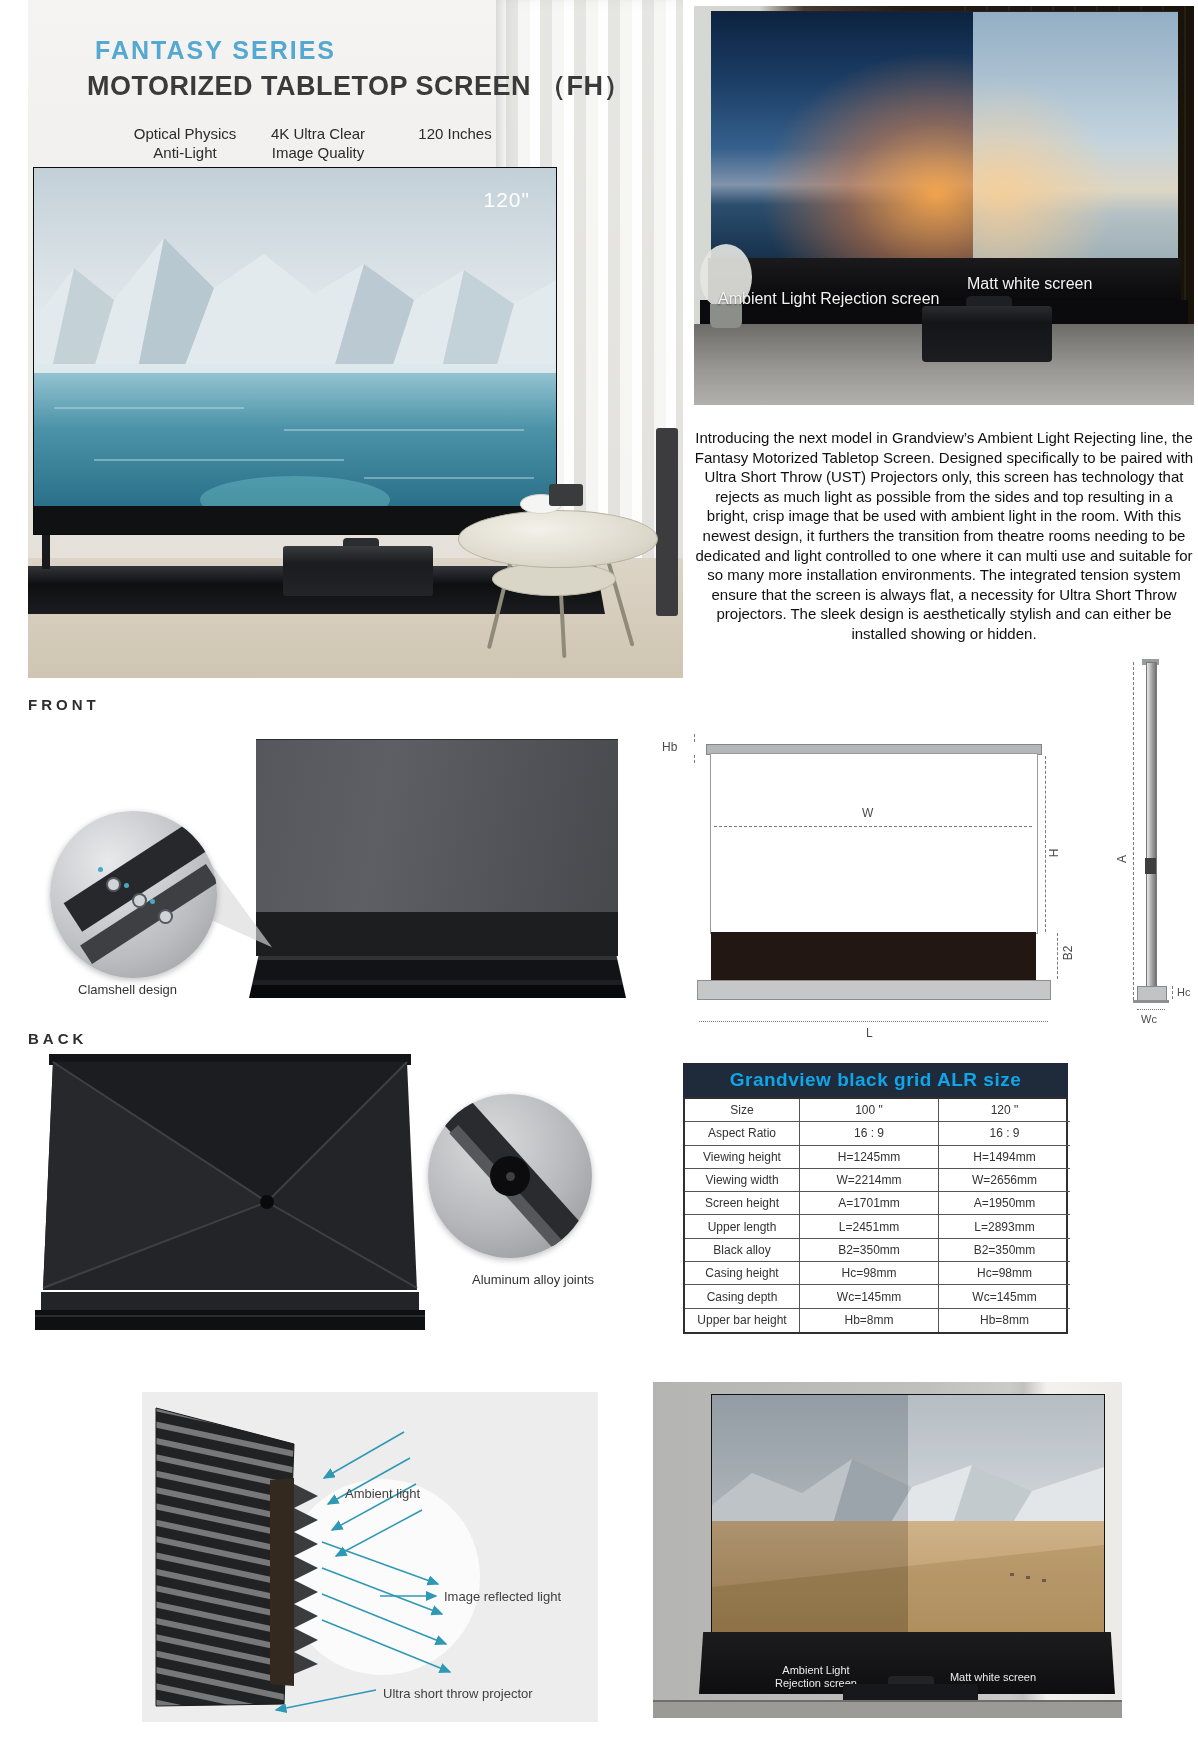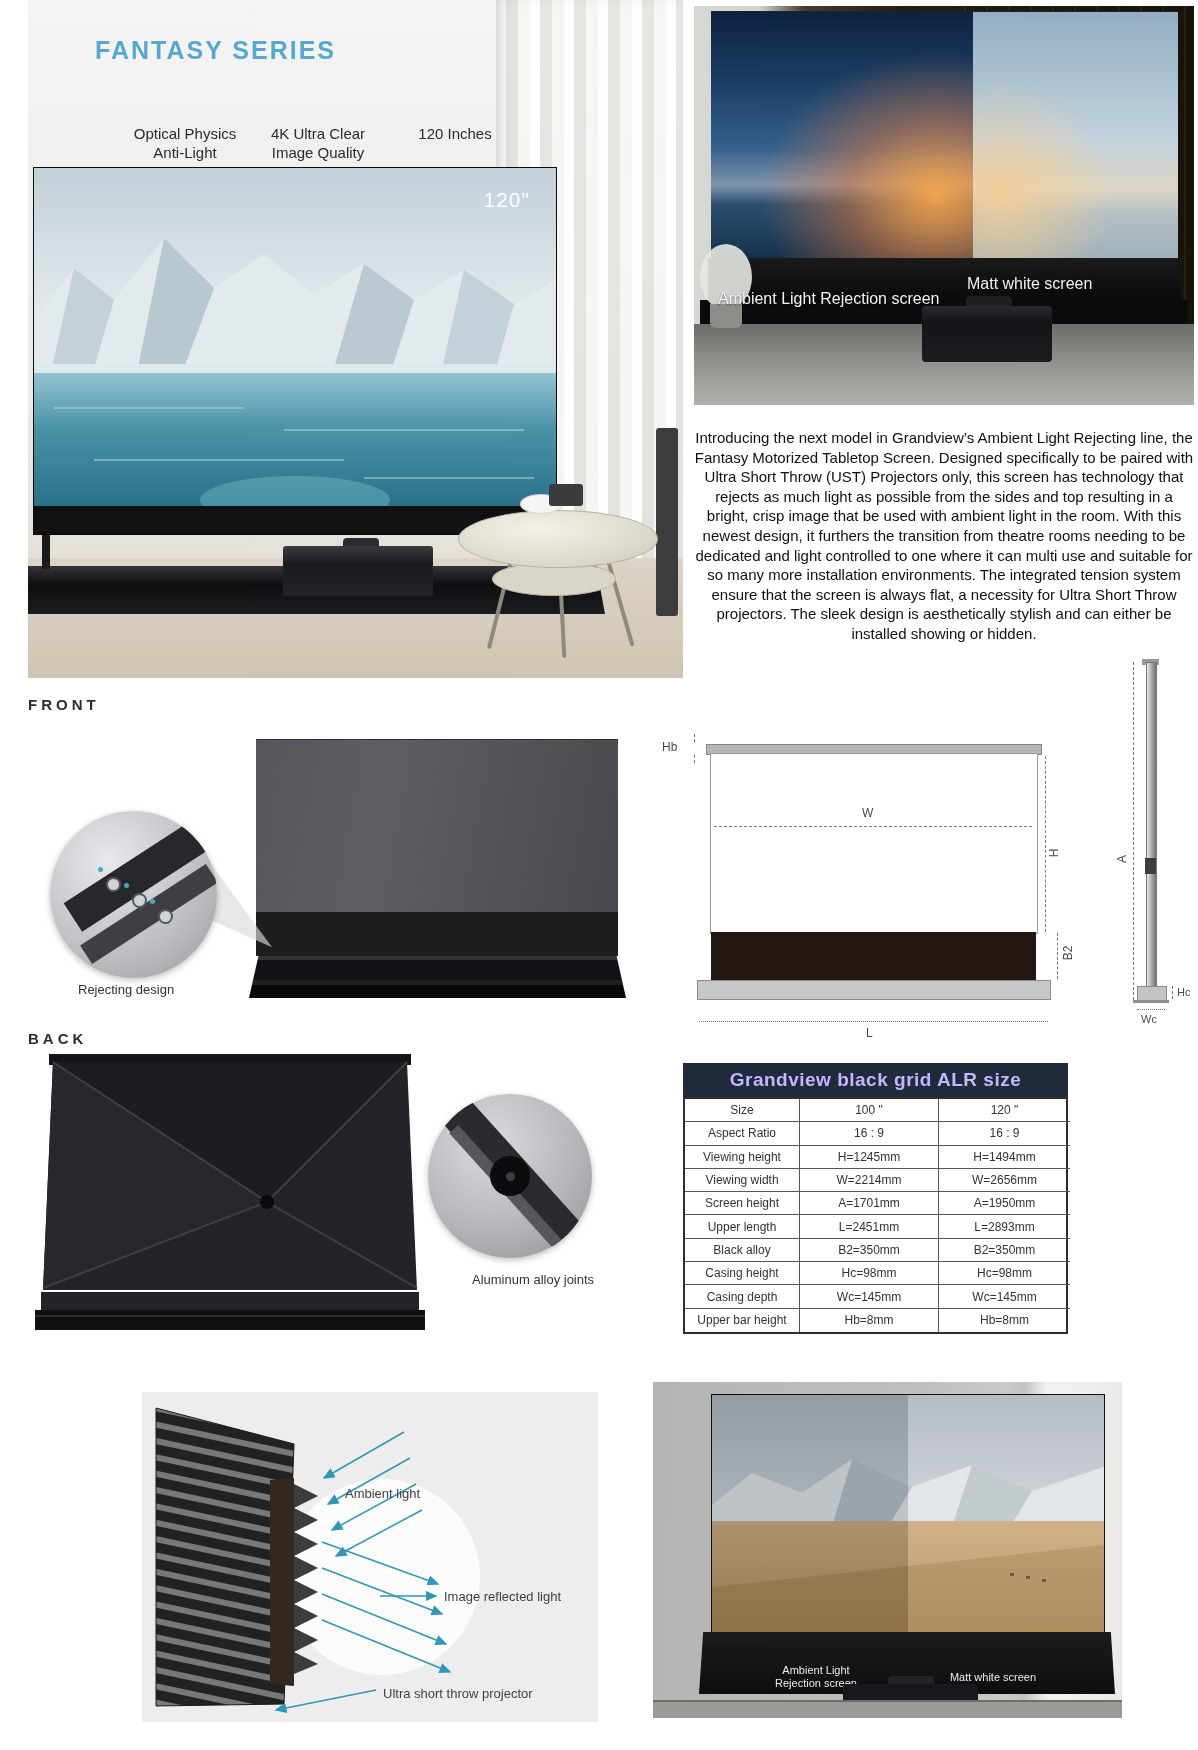--- a/index.html
+++ b/index.html
@@ -87,21 +87,21 @@
   .dash-h{position:absolute;border-top:1px dashed #7a7a7a;height:0;}
   
   .joint-circle{left:428px;top:1094px;width:164px;height:164px;border-radius:50%;overflow:hidden;
     background:radial-gradient(circle at 38% 30%,#dadbdd,#b5b7ba 55%,#8e9093 100%);box-shadow:0 2px 6px rgba(0,0,0,.25);}
   .joint-bar{left:-8px;top:62px;width:185px;height:36px;background:#2a2b2e;transform:rotate(48deg);transform-origin:center;}
   .joint-bar2{left:-4px;top:96px;width:180px;height:12px;background:#55575b;transform:rotate(48deg);transform-origin:center;}
   .joint-hub{left:62px;top:62px;width:40px;height:40px;border-radius:50%;background:#0c0c0e;}
   .joint-pin{left:78px;top:78px;width:9px;height:9px;border-radius:50%;background:#3e3e44;}
   
   .spec-wrap{left:683px;top:1063px;width:385px;}
-  .spec-title{height:34px;background:#1f2b3b;color:#c4b5fd;font-size:19px;font-weight:600;
+  .spec-title{height:34px;background:#1f2b3b;color:#0ea5e9;font-size:19px;font-weight:600;
     display:flex;align-items:center;justify-content:center;letter-spacing:.5px;}
   .spec-grid{display:grid;grid-template-columns:115px 139px 131px;grid-auto-rows:23.3px;
     border:2px solid #2f2f2f;box-sizing:border-box;background:#fff;}
   .spec-row{display:contents;}
   .spec-cell{border-right:1px solid #555;border-bottom:1px solid #555;display:flex;align-items:center;
     justify-content:center;font-size:12px;color:#333;}
   .spec-cell:nth-child(3n){border-right:none;}
   .spec-row:last-child .spec-cell{border-bottom:none;}
   
   .light-panel{left:142px;top:1392px;width:456px;height:330px;background:#ededee;overflow:hidden;}
@@ -122,20 +122,21 @@
 <body>
 
 <div id="canvas">
 
   <div class="abs hero-left">
     <div class="abs hl-curtain"></div>
     <div class="abs hl-floor"></div>
     <div class="abs hl-lamp"></div>
 
     <div class="txt series-title">FANTASY SERIES</div>
+    <div class="txt main-title">MOTORIZED TABLETOP SCREEN （FH）</div>
 
     <div class="feature" style="left:92px;width:130px;">
       <div>Optical Physics</div>
       <div>Anti-Light</div>
     </div>
     <div class="feature" style="left:225px;width:130px;">
       <div>4K Ultra Clear</div>
       <div>Image Quality</div>
     </div>
     <div class="feature" style="left:367px;width:120px;">
@@ -219,21 +220,21 @@
   <div class="abs clam-circle">
     <div class="abs clam-bar1"></div>
     <div class="abs clam-bar2"></div>
     <div class="clam-dot" style="left:58px;top:68px;"></div>
     <div class="clam-dot" style="left:84px;top:84px;"></div>
     <div class="clam-dot" style="left:110px;top:100px;"></div>
     <div class="clam-blue" style="left:48px;top:56px;"></div>
     <div class="clam-blue" style="left:74px;top:72px;"></div>
     <div class="clam-blue" style="left:100px;top:88px;"></div>
   </div>
-  <div class="txt detail-label" style="left:78px;top:982px;">Rejecting design</div>
+  <div class="txt detail-label" style="left:78px;top:982px;">Clamshell design</div>
 
   <div class="abs" style="left:706px;top:744px;width:334px;height:9px;background:#b5b6b8;border:1px solid #858585;"></div>
   <div class="abs" style="left:710px;top:753px;width:326px;height:179px;background:#fff;border:1px solid #9a9a9a;"></div>
   <div class="abs" style="left:711px;top:932px;width:325px;height:48px;background:#221713;"></div>
   <div class="abs" style="left:697px;top:980px;width:352px;height:18px;background:#c6c7c9;border:1px solid #8e8e8e;"></div>
 
   <div class="dash-h" style="left:714px;top:826px;width:318px;"></div>
   <div class="dim-label" style="left:862px;top:806px;">W</div>
   <div class="dash-v" style="left:1045px;top:756px;height:176px;"></div>
   <div class="dim-label rotl" style="left:1050px;top:846px;">H</div>

